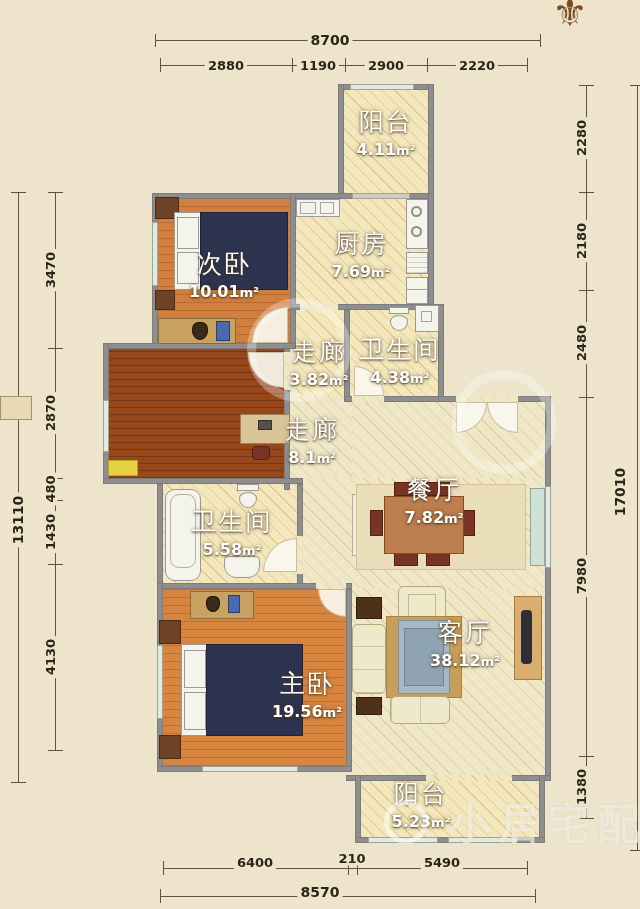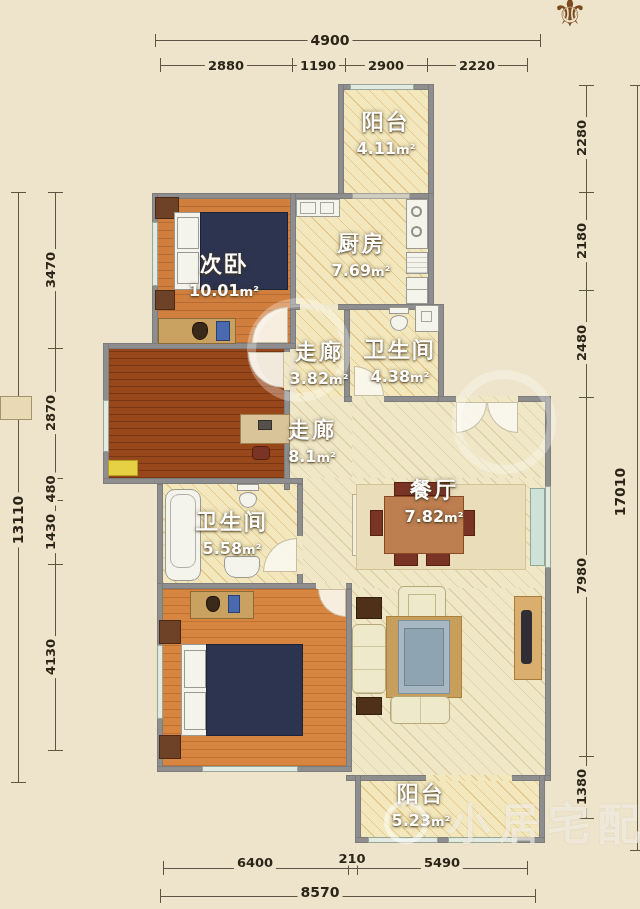--- a/index.html
+++ b/index.html
@@ -12,21 +12,21 @@
   .woodo{background-color:#d07f3f;background-image:repeating-linear-gradient(0deg,rgba(115,55,15,.28) 0 1px,transparent 1px 8px);}
   .woodo2{background-color:#d8853f;background-image:repeating-linear-gradient(0deg,rgba(115,55,15,.26) 0 1px,transparent 1px 8px);}
   .woodd{background-color:#98471b;background-image:repeating-linear-gradient(0deg,rgba(50,20,4,.32) 0 1px,transparent 1px 7px);}
   .wall{position:absolute;background:#8e8e8e;box-shadow:inset 0 0 0 1px rgba(0,0,0,.12);}
   .win{position:absolute;background:#e2eae2;box-shadow:inset 0 0 0 1px #97a697;}
   .gap{position:absolute;}
   .arc{position:absolute;background:rgba(250,247,238,.92);border:1px solid #c6bda2;box-sizing:border-box;}
   
   .rlabel{position:absolute;transform:translate(-50%,-50%);text-align:center;color:#fff;
           text-shadow:0 1px 2px rgba(70,52,22,.9),0 0 4px rgba(70,52,22,.55);white-space:nowrap;z-index:30;}
-  .rname{font-size:22px;font-weight:bold;letter-spacing:2px;}
+  .rname{font-size:25px;font-weight:normal;letter-spacing:2px;}
   .rarea{font-size:16px;font-weight:bold;margin-top:2px;}
   .rarea .u{font-size:.82em;}
   
   .dline{position:absolute;background:#5d5544;}
   .tick{position:absolute;background:#5d5544;}
   .dlab{position:absolute;transform:translate(-50%,-50%);font-size:13px;font-weight:bold;color:#2b2418;
         background:#ede4cb;padding:0 3px;white-space:nowrap;z-index:5;}
   .dlabv{transform:translate(-50%,-50%) rotate(-90deg);}
   .dtotal{font-size:14px;}
   
@@ -214,29 +214,37 @@
     <div class="rarea"><span>8.1</span><span class="u">m²</span></div>
   </div>
   <div class="rlabel" style="left:434px;top:500px;">
     <div class="rname">餐厅</div>
     <div class="rarea"><span>7.82</span><span class="u">m²</span></div>
   </div>
   <div class="rlabel" style="left:232px;top:532px;">
     <div class="rname">卫生间</div>
     <div class="rarea"><span>5.58</span><span class="u">m²</span></div>
   </div>
+  <div class="rlabel" style="left:307px;top:694px;">
+    <div class="rname">主卧</div>
+    <div class="rarea"><span>19.56</span><span class="u">m²</span></div>
+  </div>
+  <div class="rlabel" style="left:465px;top:643px;">
+    <div class="rname">客厅</div>
+    <div class="rarea"><span>38.12</span><span class="u">m²</span></div>
+  </div>
   <div class="rlabel" style="left:421px;top:804px;">
     <div class="rname">阳台</div>
     <div class="rarea"><span>5.23</span><span class="u">m²</span></div>
   </div>
 
   <div class="dline" style="left:155px;top:40px;width:385px;height:1px;"></div>
   <div class="tick" style="left:155px;top:34px;width:1px;height:13px;"></div>
   <div class="tick" style="left:540px;top:34px;width:1px;height:13px;"></div>
-  <div class="dlab dtotal" style="left:330px;top:40px;">4900</div>
+  <div class="dlab dtotal" style="left:330px;top:40px;">8700</div>
 
   <div class="dline" style="left:160px;top:65px;width:367px;height:1px;"></div>
   <div class="tick" style="left:160px;top:58px;width:1px;height:14px;"></div>
   <div class="tick" style="left:292px;top:58px;width:1px;height:14px;"></div>
   <div class="tick" style="left:345px;top:58px;width:1px;height:14px;"></div>
   <div class="tick" style="left:427px;top:58px;width:1px;height:14px;"></div>
   <div class="tick" style="left:527px;top:58px;width:1px;height:14px;"></div>
   <div class="dlab" style="left:226px;top:65px;">2880</div>
   <div class="dlab" style="left:318px;top:65px;">1190</div>
   <div class="dlab" style="left:386px;top:65px;">2900</div>

